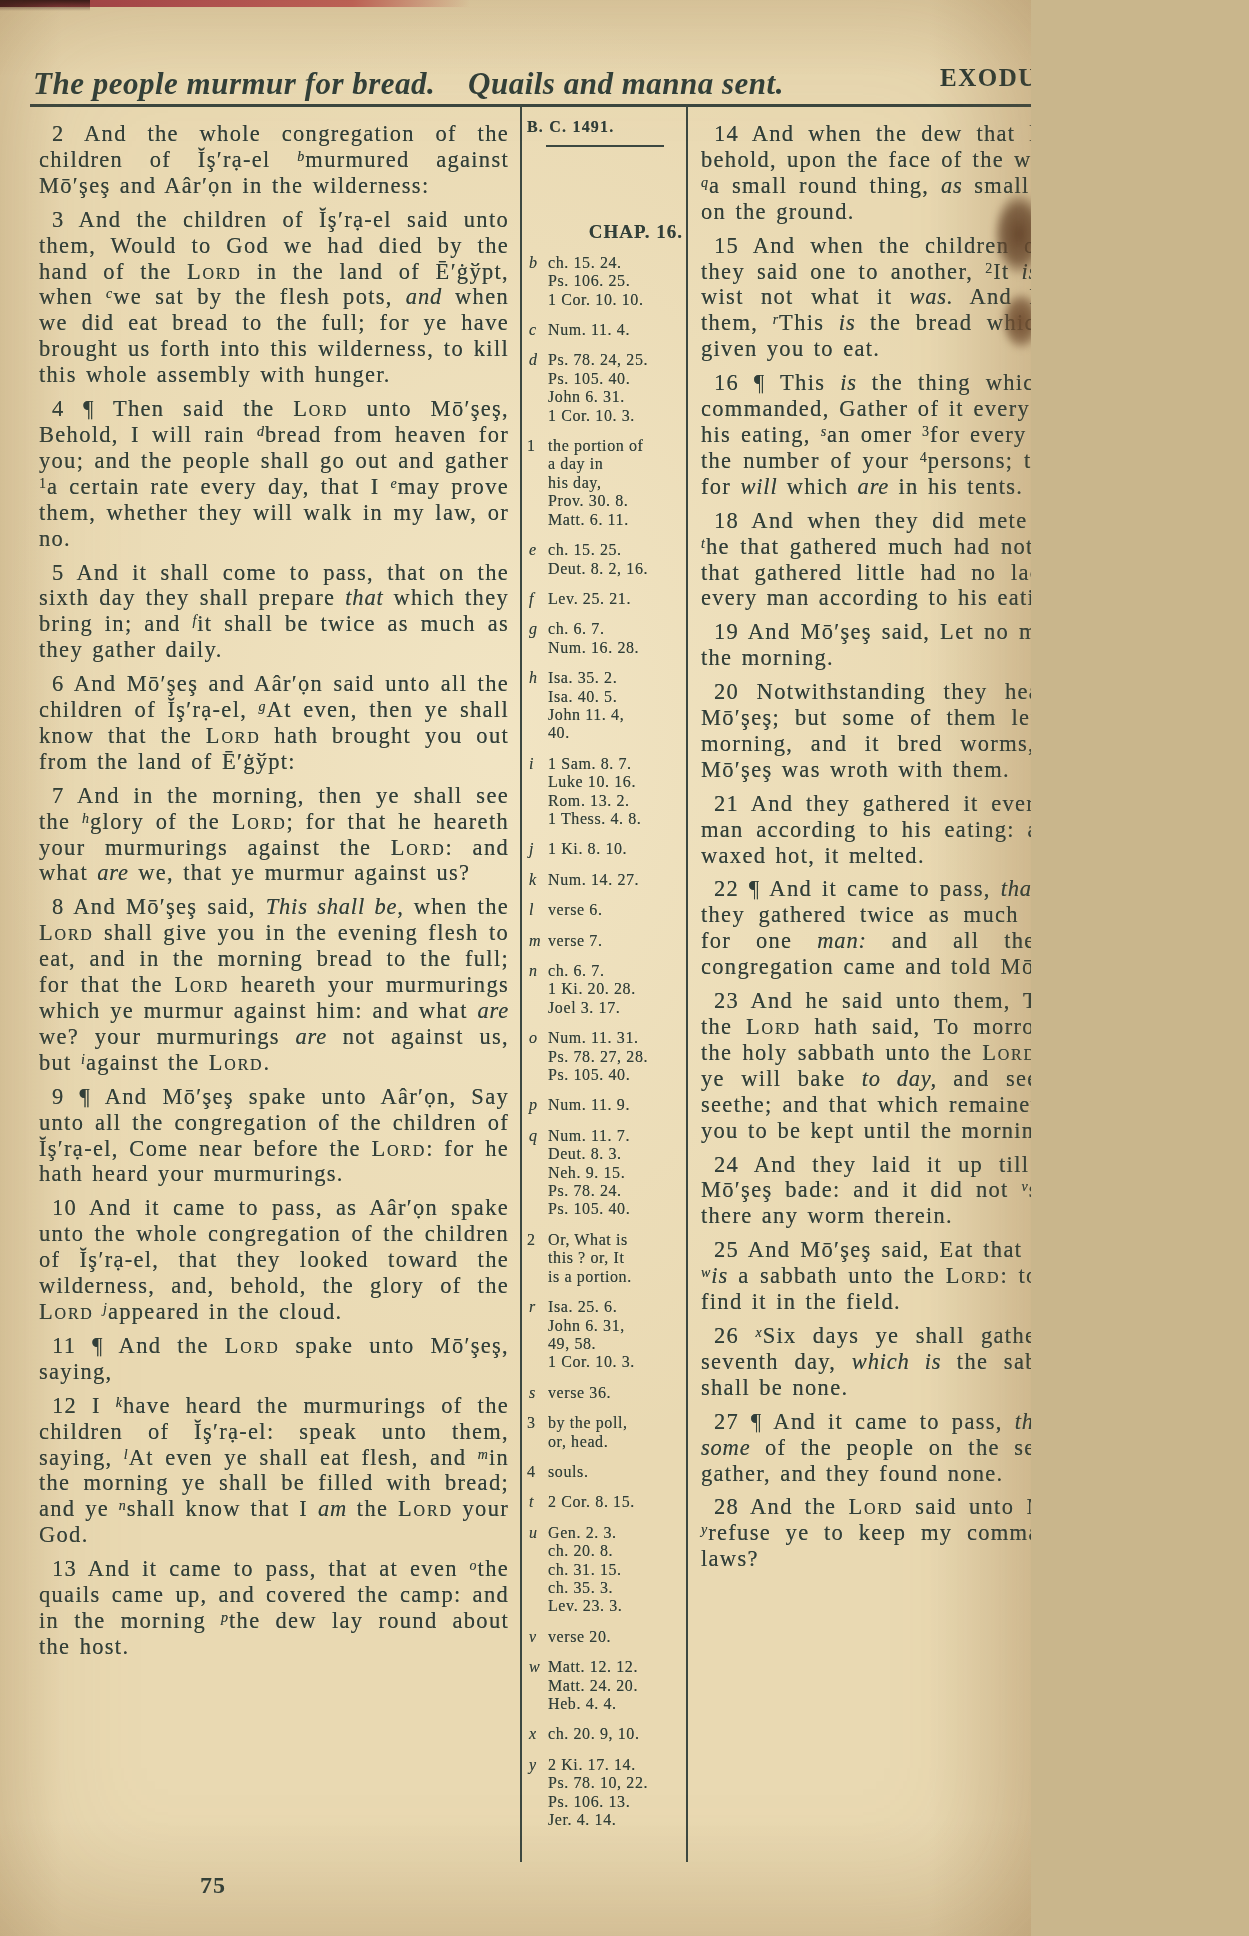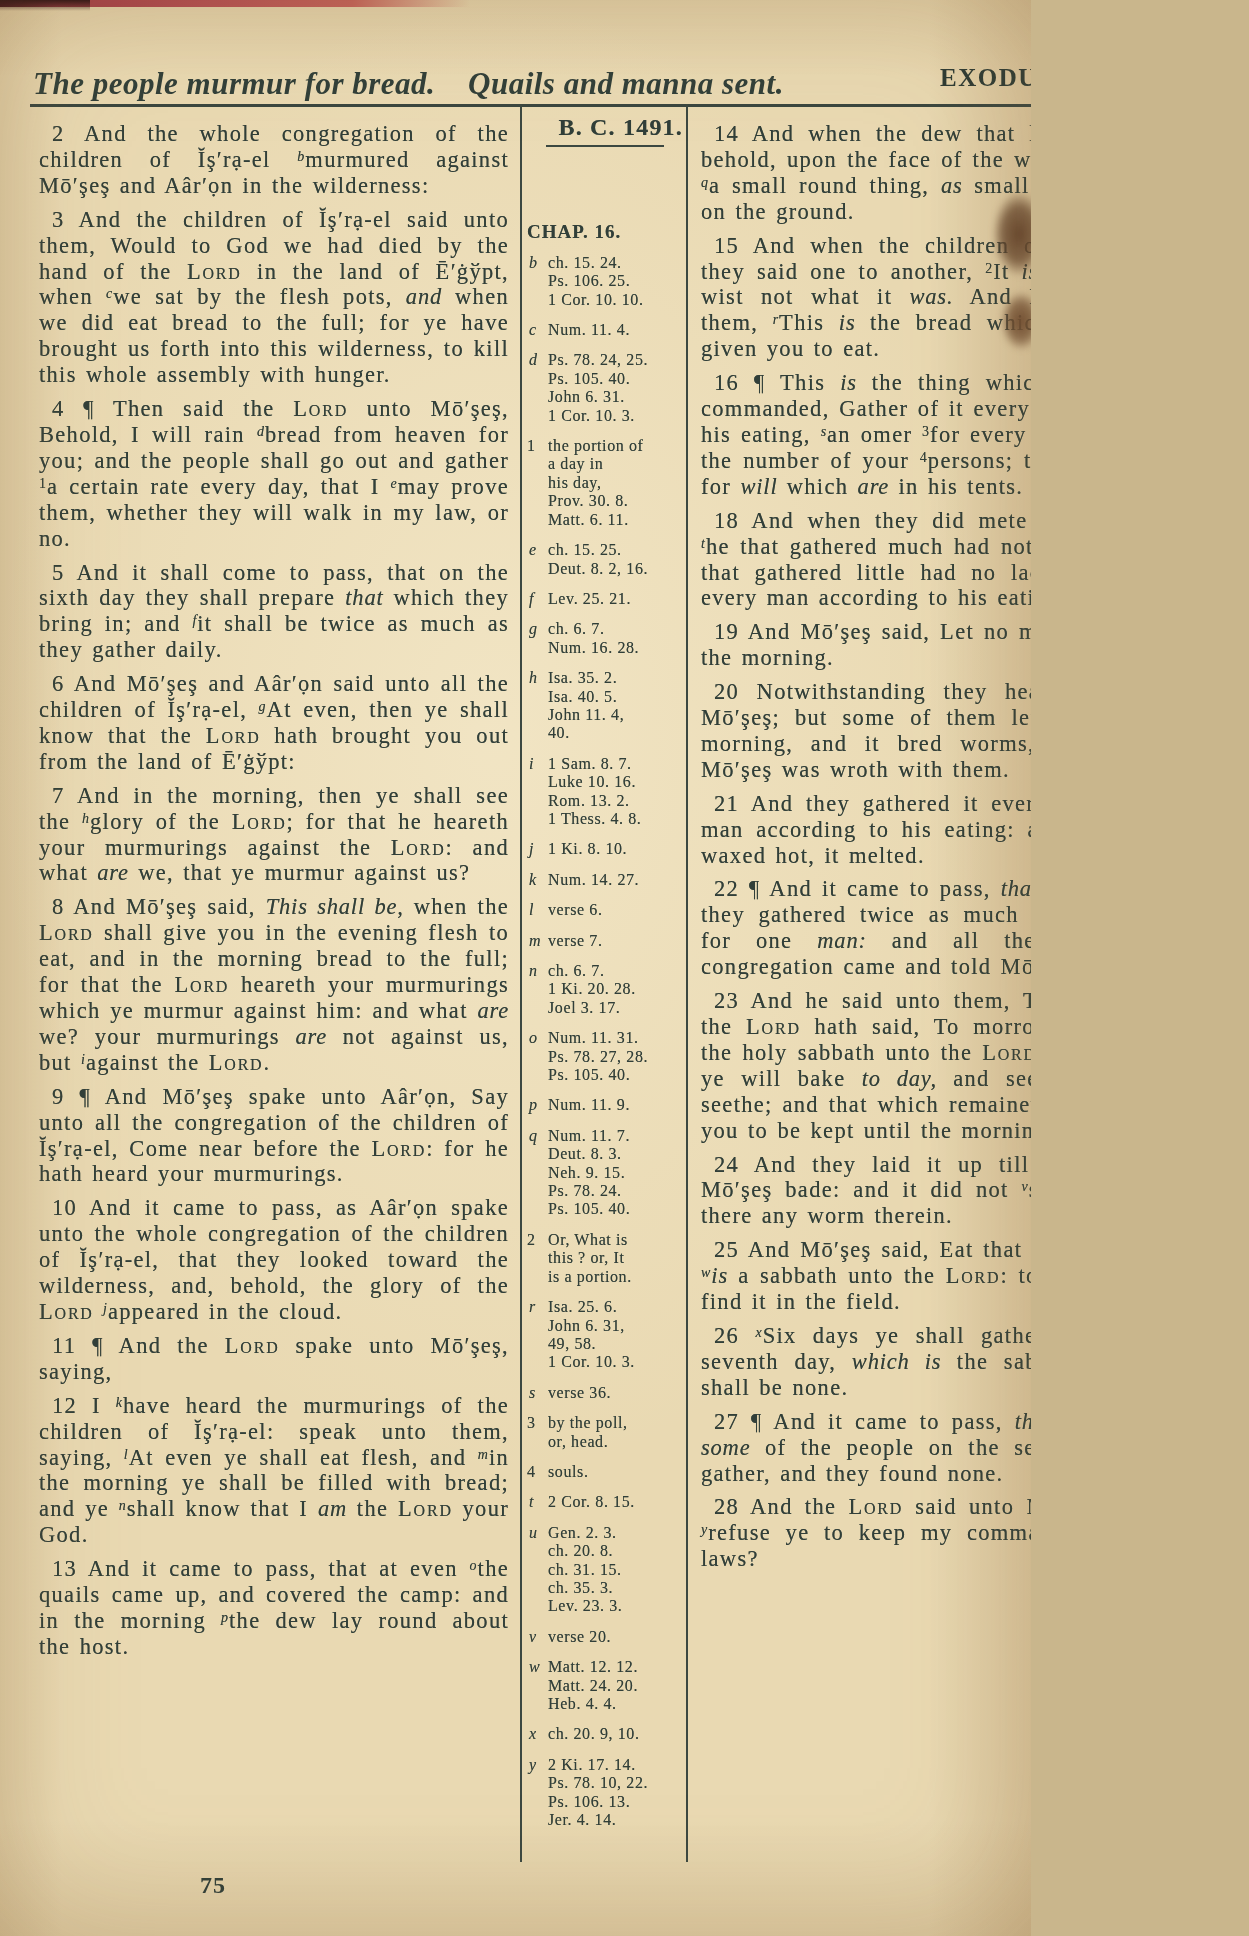--- a/index.html
+++ b/index.html
@@ -43,23 +43,23 @@
   .col p{margin:8px;text-indent:13px;}
   .col i{letter-spacing:.8px;}
   sup.ref{font-style:italic;font-size:14px;line-height:0;vertical-align:6px;letter-spacing:0;margin-right:1px;}
   sup.ref.num{font-style:normal;}
   .sc{font-variant:small-caps;letter-spacing:1.8px;}
 
   
   .refcol{position:absolute;left:527px;top:118px;width:156px;
     font-size:16px;line-height:18.4px;letter-spacing:.6px;
     text-shadow:0 0 .4px rgba(49,63,57,.6);}
-  .bc{text-align:right;font-size:24px;letter-spacing:1.2px;font-weight:bold;}
+  .bc{text-align:left;font-size:16px;letter-spacing:1.2px;font-weight:bold;}
   .bc-rule{width:118px;height:2px;background:#3c4841;margin:9px auto 0;}
-  .chap{text-align:left;font-weight:bold;font-size:19px;letter-spacing:1px;margin-top:76px;}
+  .chap{text-align:right;font-weight:bold;font-size:19px;letter-spacing:1px;margin-top:76px;}
   .ref-entry{position:relative;padding-left:21px;margin-top:12px;}
   .ref-entry .marker{position:absolute;left:2px;top:0;font-style:italic;}
   .ref-entry .marker.num{font-style:normal;left:0px;}
 
   .page-num{position:absolute;left:200px;top:1872px;width:120px;text-align:left;
     font-size:24px;font-weight:bold;letter-spacing:1px;}
 </style>
 </head>
 <body>
 

